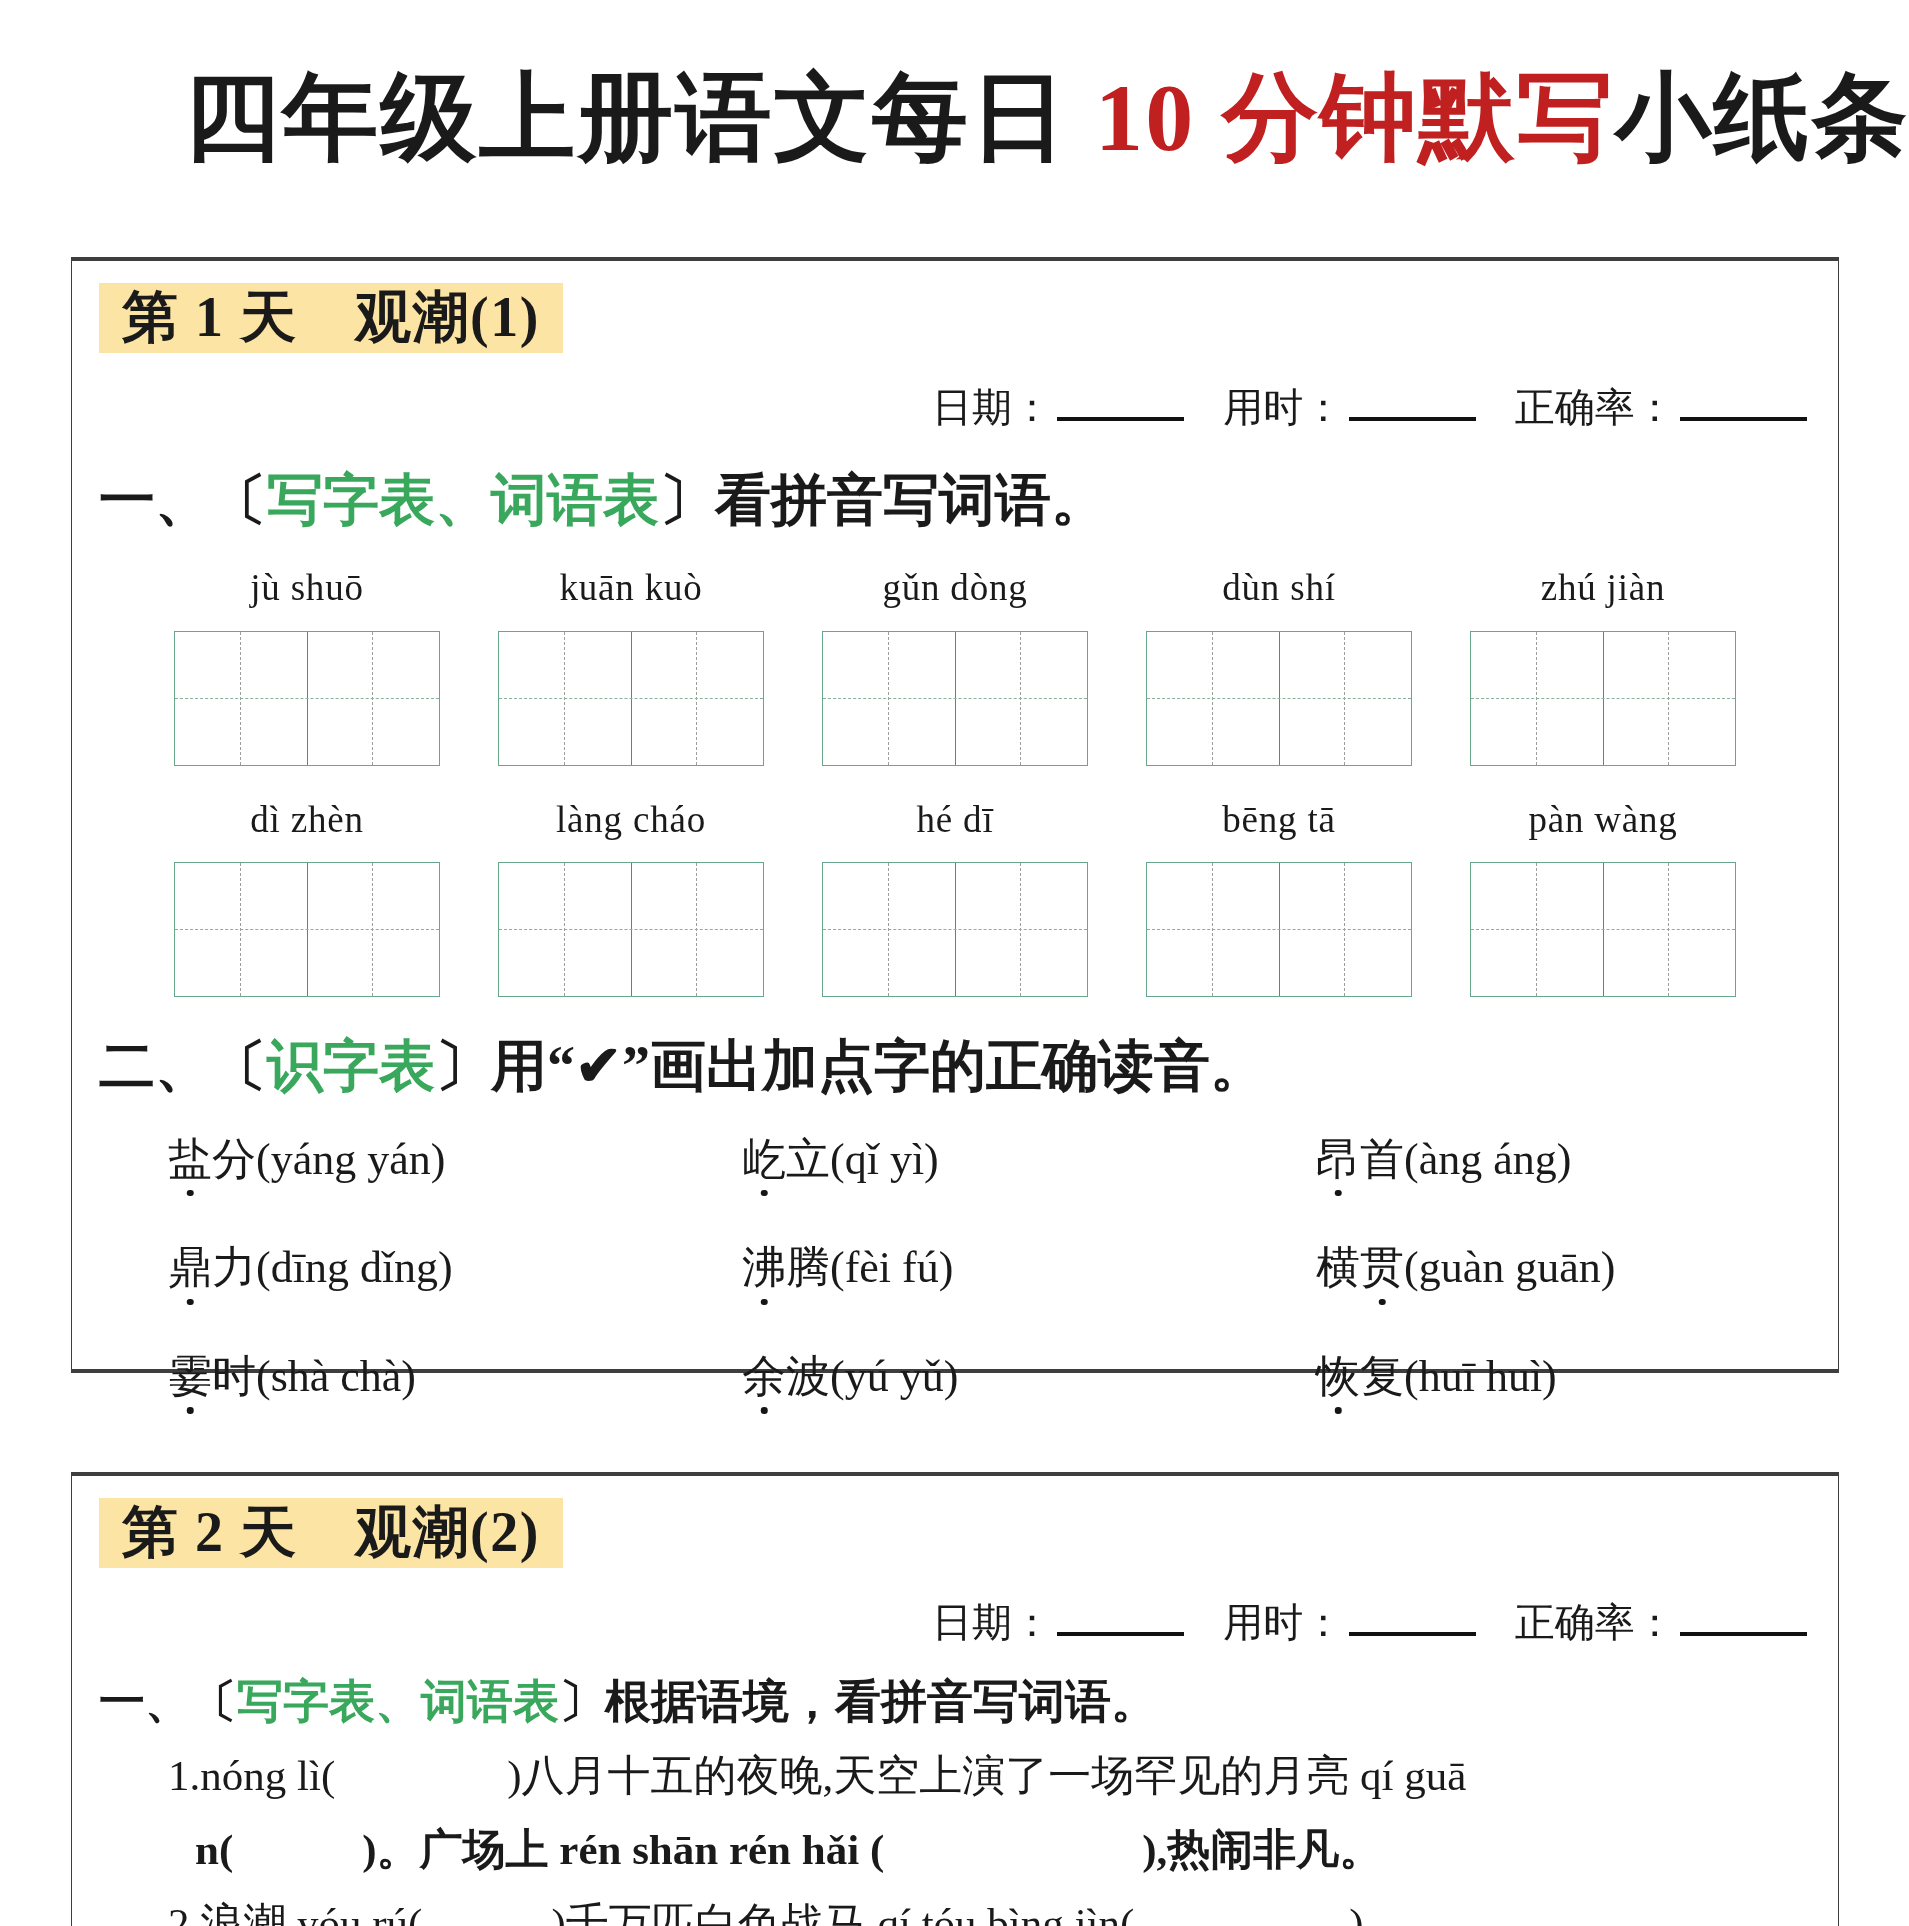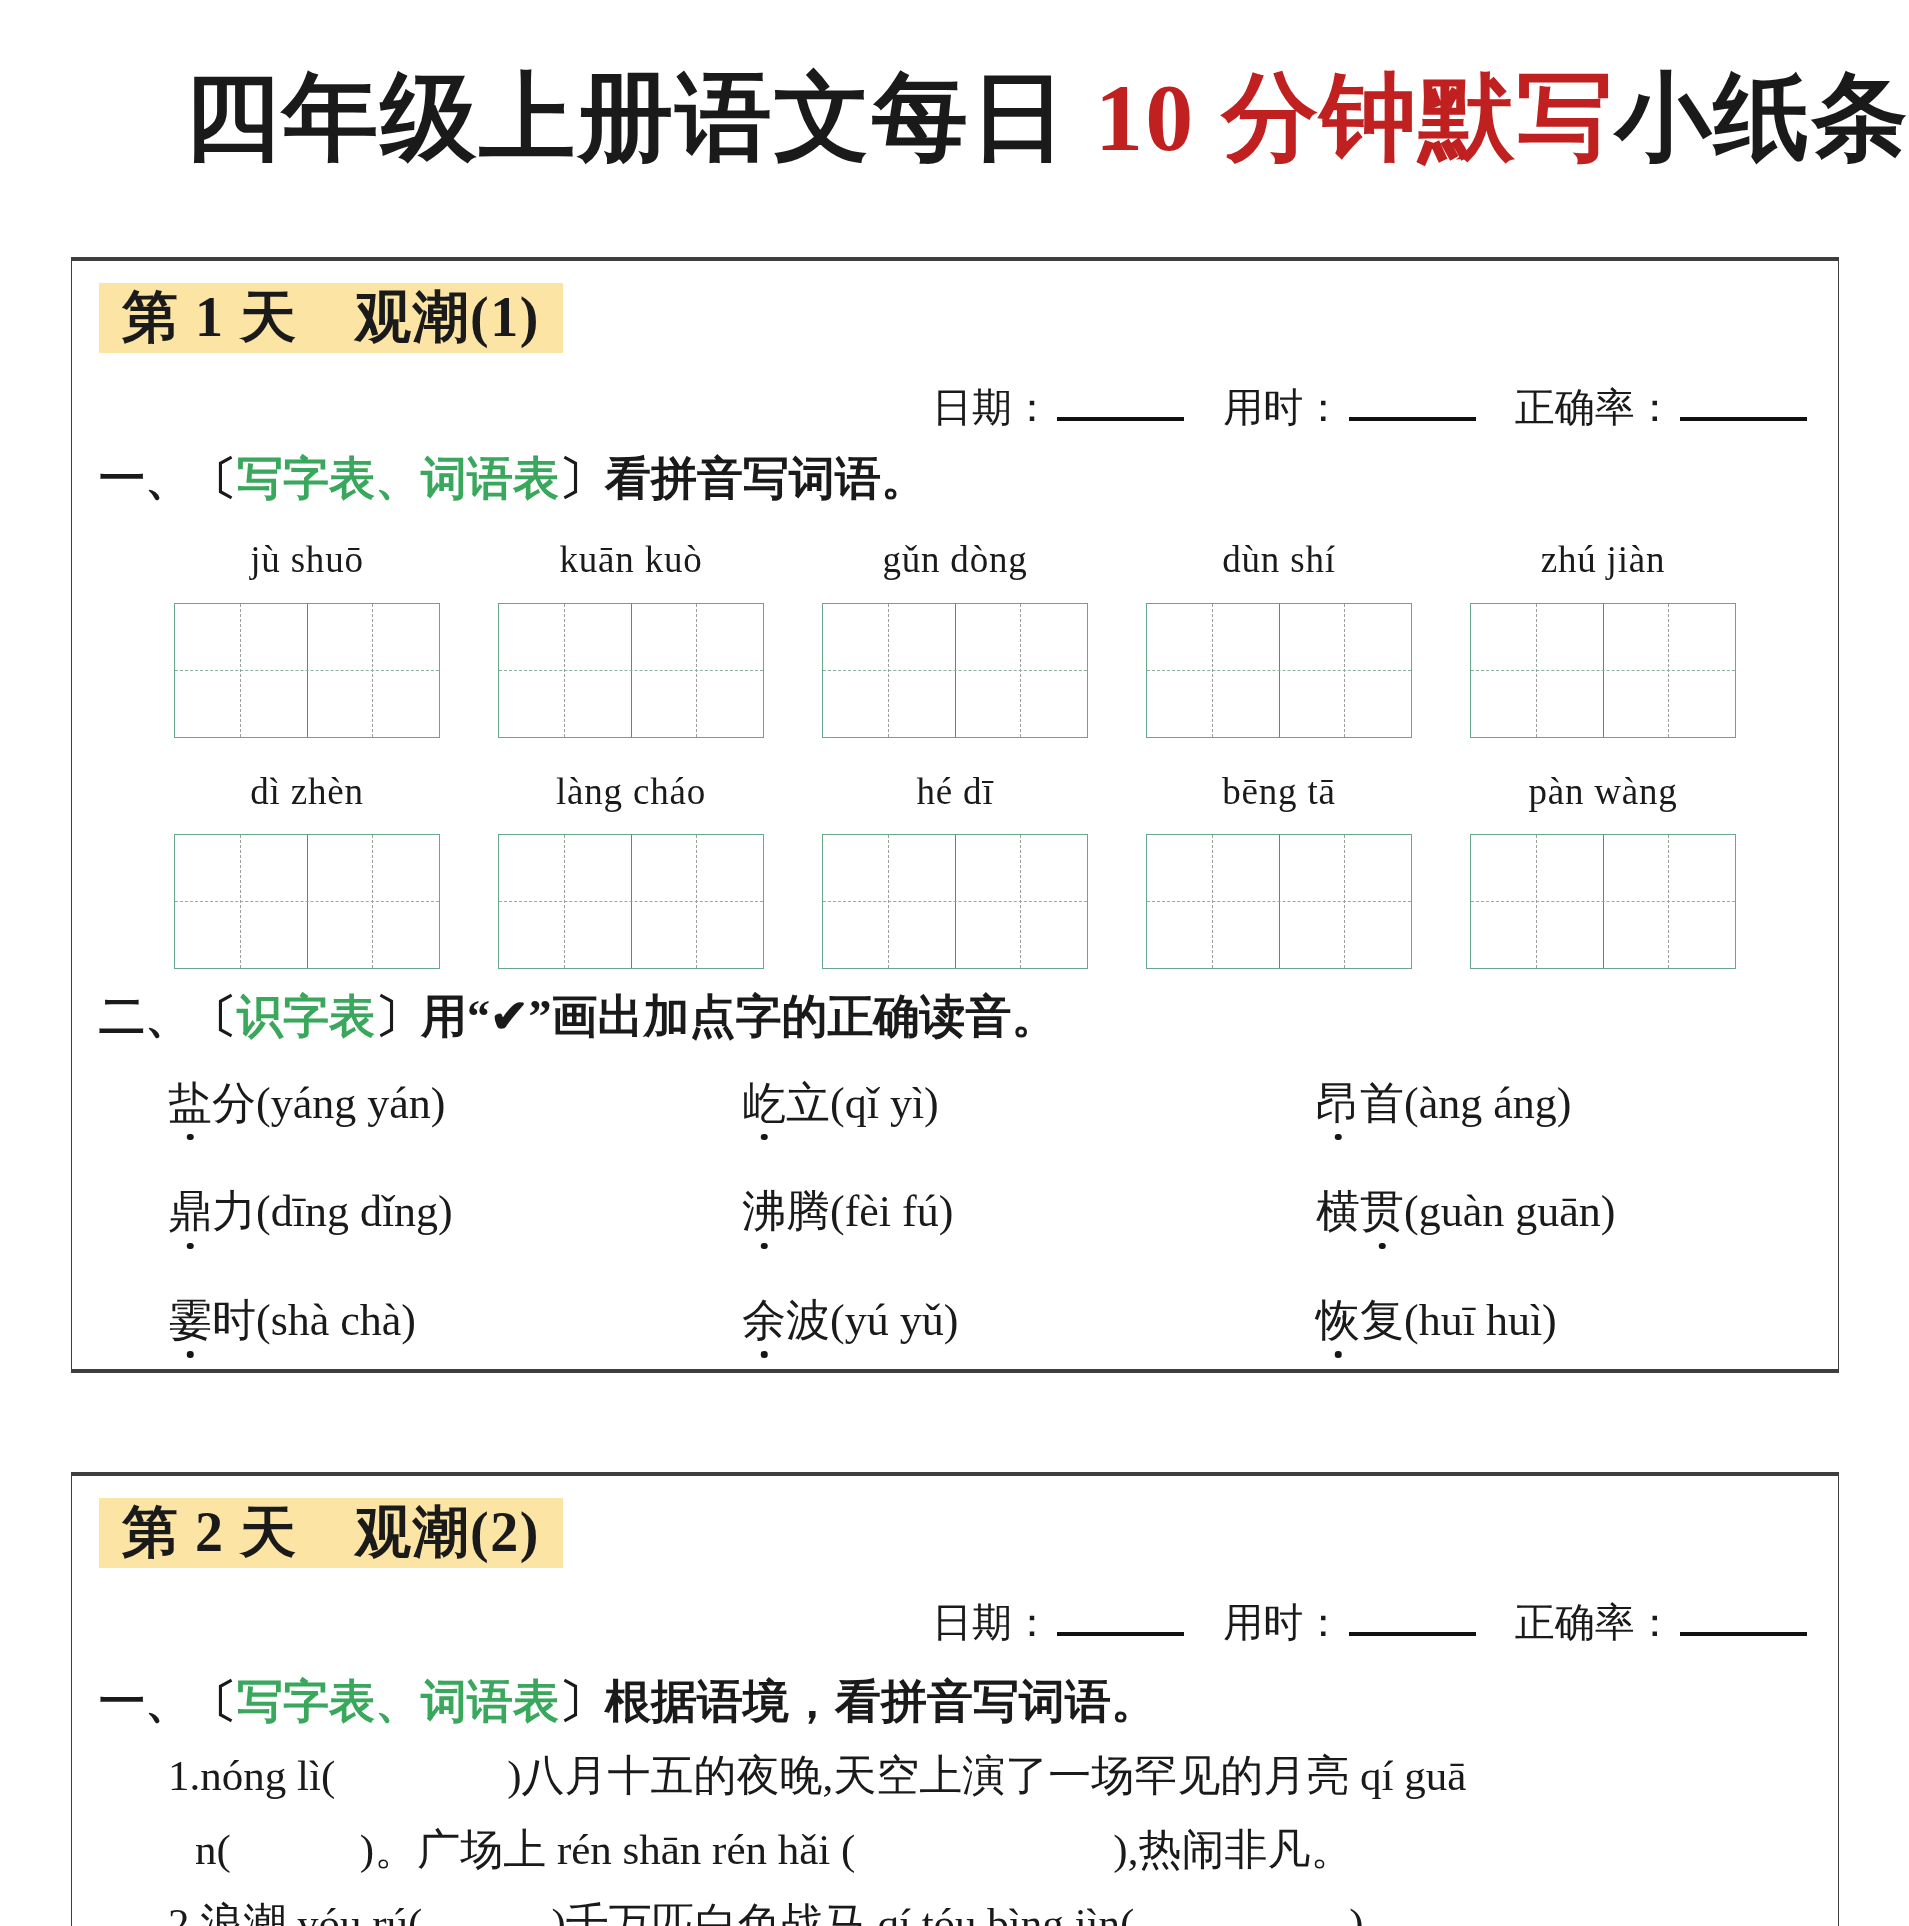--- a/index.html
+++ b/index.html
@@ -11,39 +11,39 @@
        padding:0 27px;}
   .box1{top:257px;height:1116px;}
   .box2{top:1472px;height:1183px;}
   .hdr-row{text-align:left;margin-top:21.6px;}
   .hdr{display:inline-block;background:#fbe4a4;font-size:56px;font-weight:700;line-height:1.0;
        padding:6.2px 23px 8.5px 23px;letter-spacing:1.5px;white-space:nowrap;}
   .meta{display:flex;justify-content:flex-end;align-items:flex-end;gap:39px;margin-top:28px;
         font-size:40px;line-height:1.12;padding-right:3.9px;}
   .meta-item{white-space:nowrap;}
   .blank{display:inline-block;width:127px;border-bottom:4.2px solid #111;height:0.9em;margin-left:5.4px;vertical-align:baseline;}
-  .sec-h{font-size:46px;font-weight:700;line-height:1.2;margin-top:20px;white-space:nowrap;}
+  .sec-h{font-size:56px;font-weight:700;line-height:1.2;margin-top:36px;white-space:nowrap;}
   .sec-h .green{color:#3aa85c;}
   .pinyin-row{display:flex;justify-content:center;gap:58px;margin-top:33px;font-size:37px;line-height:1.15;letter-spacing:0.8px;}
   .pinyin-row span{display:inline-block;width:266px;text-align:center;white-space:nowrap;}
   .grid-row{display:flex;justify-content:center;gap:58px;margin-top:21px;}
   .wgrid{position:relative;width:266px;height:135px;box-sizing:border-box;border:1.9px solid #67a78b;display:flex;background:#fff;}
   .wgrid::after{content:"";position:absolute;left:0;right:0;top:50%;margin-top:-0.8px;border-top:1.5px dashed #8cb09c;}
   .wcell{flex:1;position:relative;}
   .wcell + .wcell{border-left:1.9px solid #6e8076;}
   .wcell::before{content:"";position:absolute;top:0;bottom:0;left:50%;margin-left:-0.8px;border-left:1.5px dashed #9aa19c;}
   .words-grid{display:grid;grid-template-columns:574px 574px auto;row-gap:56px;padding-left:69px;margin-top:33px;
               font-size:44px;line-height:1.2;}
   .word{white-space:nowrap;}
   .body2{margin-top:19px;font-size:43px;line-height:74px;}
   .body2 .sec-h2{font-size:46px;font-weight:700;white-space:nowrap;}
   .body2 .sec-h2 .green{color:#3aa85c;}
   .line{white-space:nowrap;}
   .first{padding-left:69px;}
-  .cont{padding-left:96px;}
+  .cont{padding-left:96px;font-weight:bold;}
   .dotted{position:relative;display:inline-block;}
   .dotted::after{content:"";position:absolute;left:50%;bottom:-10px;transform:translateX(-50%);
                  width:6.5px;height:6.5px;border-radius:50%;background:#151515;}
 </style>
 </head>
 <body>
 
 <h1 class="title"><span>四年级上册语文每日 </span><span class="red">10 分钟默写</span><span>小纸条</span></h1>
 
 <section class="box box1">

